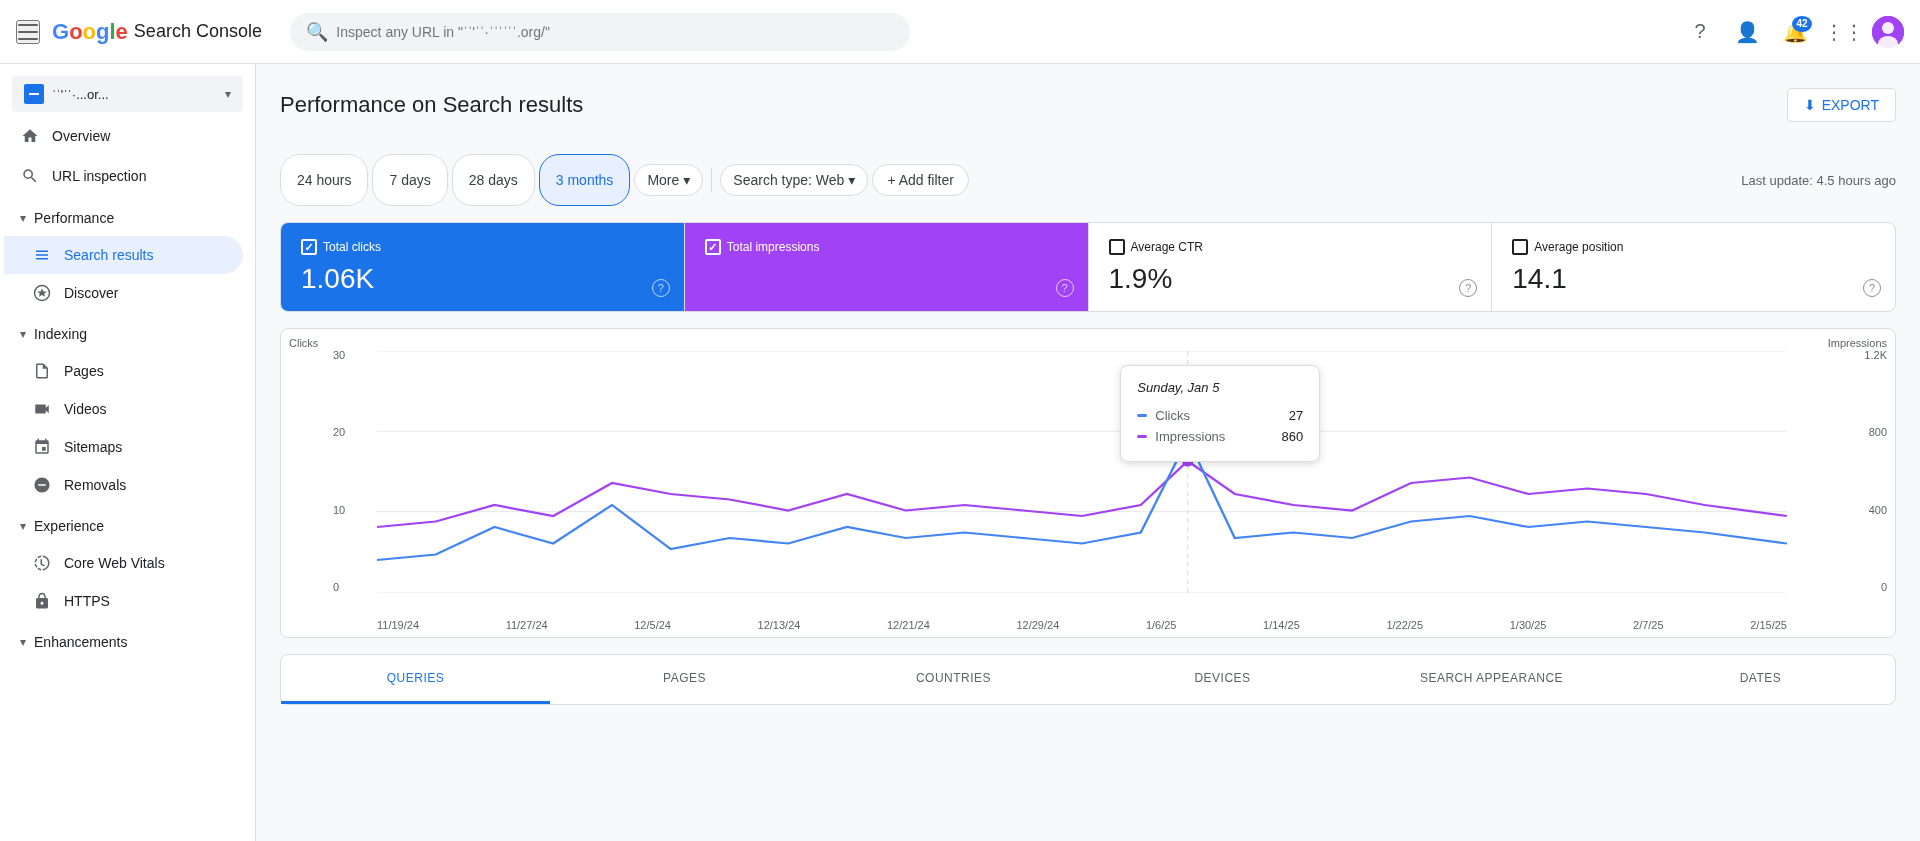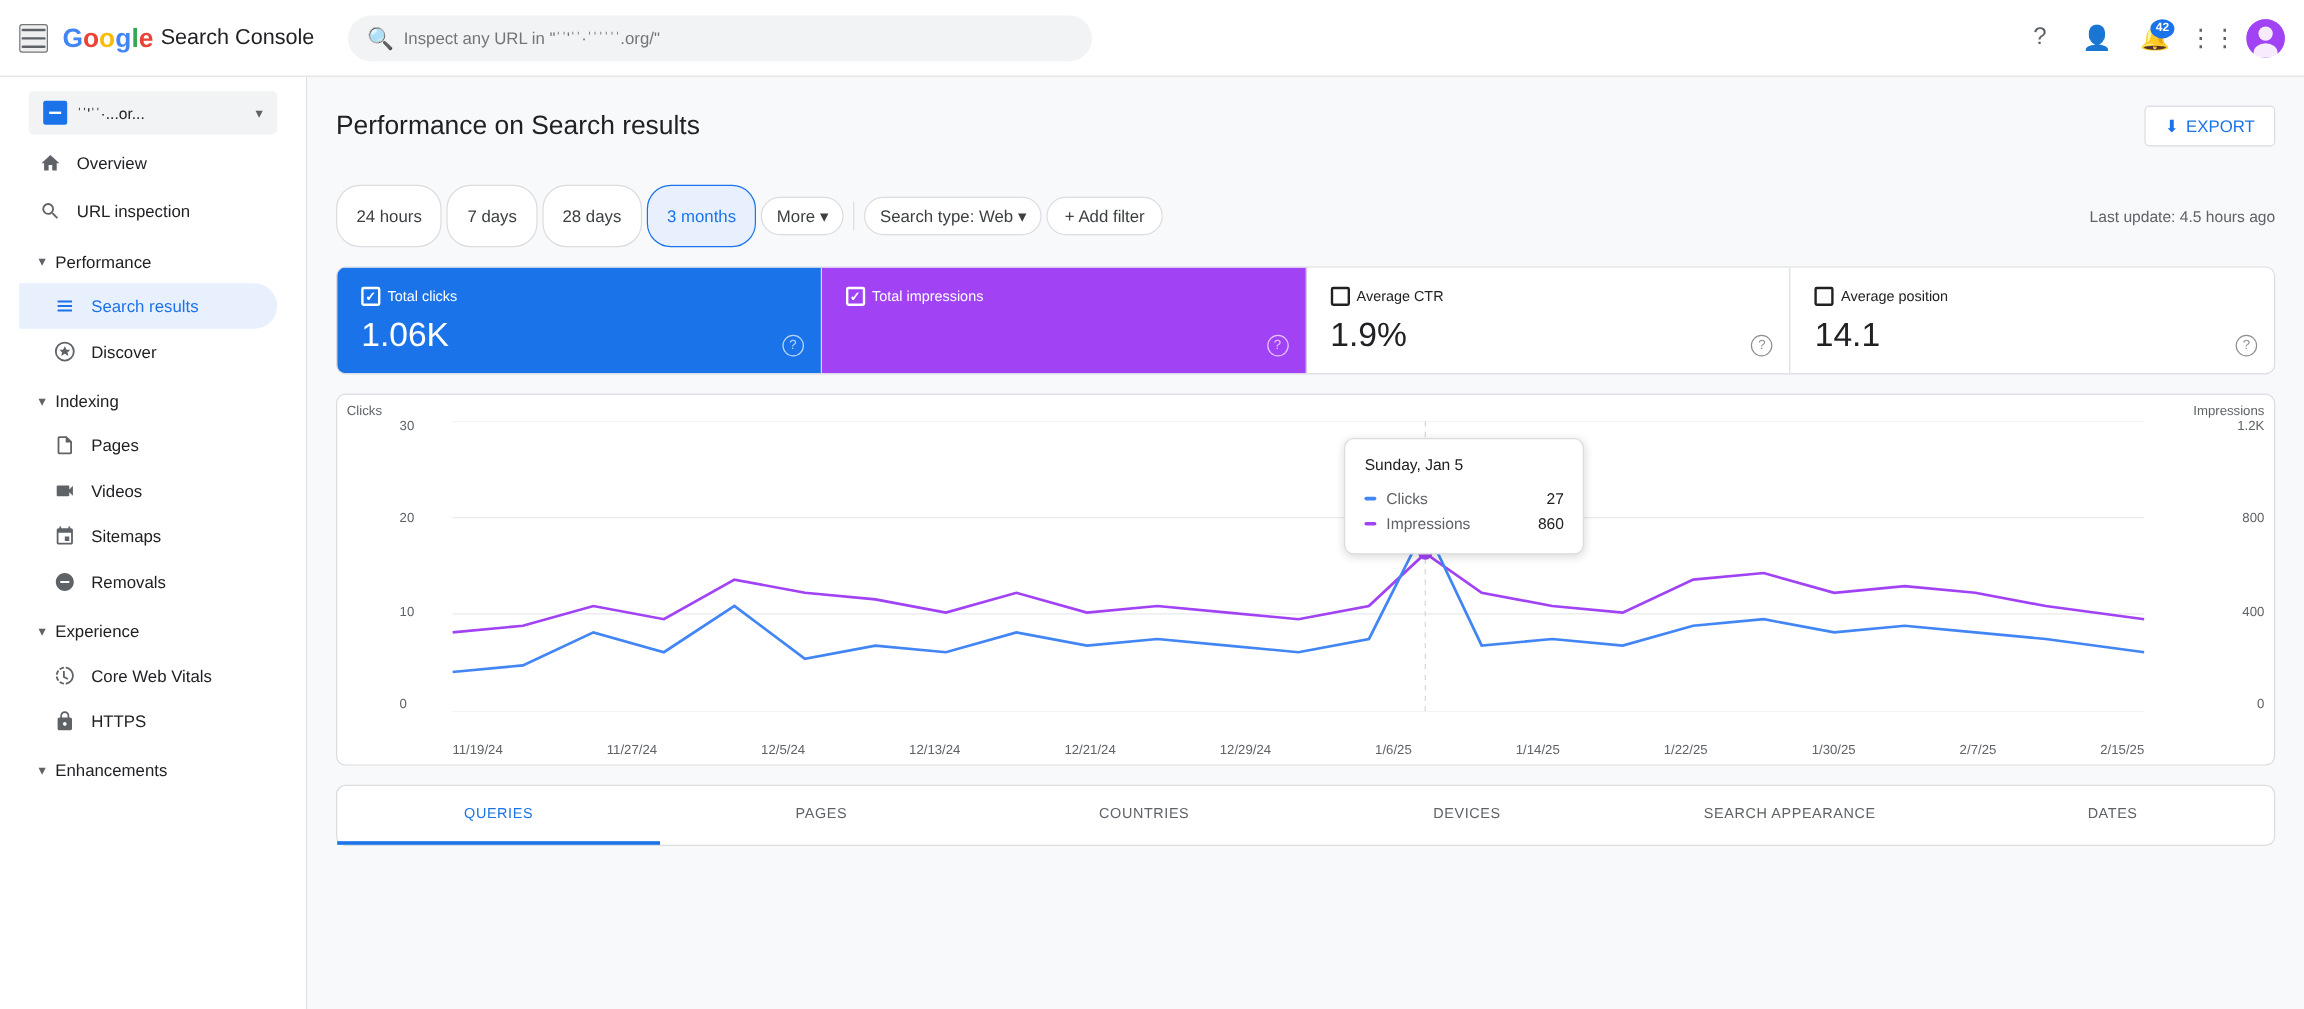--- a/index.html
+++ b/index.html
@@ -40,21 +40,21 @@
       display: flex; align-items: center; justify-content: center; font-weight: 600;
     }
     .avatar { width: 32px; height: 32px; border-radius: 50%; background: #a142f4; color: #fff; display: flex; align-items: center; justify-content: center; font-size: 13px; font-weight: 500; cursor: pointer; }
 
     
     .app-body { display: flex; flex: 1; overflow: hidden; }
 
     
     .sidebar {
       width: 256px; background: #fff; border-right: 1px solid #e0e0e0;
-      overflow-y: auto; flex-shrink: 0; padding: 8px 16px;
+      overflow-y: auto; flex-shrink: 0; padding: 8px 4px;
     }
     .property-selector {
       display: flex; align-items: center; gap: 8px; padding: 8px 12px; margin: 4px 8px;
       border-radius: 4px; background: #f1f3f4; cursor: pointer;
     }
     .property-icon { width: 20px; height: 20px; background: #1a73e8; border-radius: 2px; flex-shrink: 0; display: flex; align-items: center; justify-content: center; }
     .property-icon::after { content: ''; display: block; width: 10px; height: 2px; background: #fff; }
     .property-name { font-size: 13px; color: #202124; flex: 1; overflow: hidden; text-overflow: ellipsis; white-space: nowrap; }
     .chevron-down { color: #5f6368; font-size: 12px; }
 
@@ -138,21 +138,21 @@
     .chart-y-labels-right { position: absolute; right: 0; top: 16px; bottom: 40px; display: flex; flex-direction: column; justify-content: space-between; padding: 4px 8px; font-size: 11px; color: #5f6368; width: 60px; text-align: right; }
     .chart-svg-wrapper { margin: 0 48px 0 48px; }
     .chart-x-labels { display: flex; justify-content: space-between; margin: 4px 48px 0 48px; font-size: 11px; color: #5f6368; }
 
     
     .tooltip {
       position: absolute; background: #fff; border: 1px solid #dadce0; border-radius: 8px;
       padding: 14px 16px; box-shadow: 0 2px 8px rgba(0,0,0,0.15);
       font-size: 13px; min-width: 200px; top: 50px; left: 48%;
     }
-    .tooltip-date { font-weight: 500; margin-bottom: 10px; color: #202124; }
+    .tooltip-date { font-weight: 500; margin-bottom: 10px; color: #202124; font-style: italic; }
     .tooltip-row { display: flex; align-items: center; gap: 8px; padding: 3px 0; }
     .tooltip-dot { width: 10px; height: 3px; border-radius: 2px; flex-shrink: 0; }
     .tooltip-metric { flex: 1; color: #5f6368; }
     .tooltip-value { font-weight: 500; color: #202124; }
 
     
     .bottom-tabs { background: #fff; border: 1px solid #dadce0; border-radius: 8px; display: flex; }
     .bottom-tab {
       flex: 1; padding: 16px; text-align: center; font-size: 14px; font-weight: 500;
       color: #5f6368; cursor: pointer; border-bottom: 3px solid transparent;

